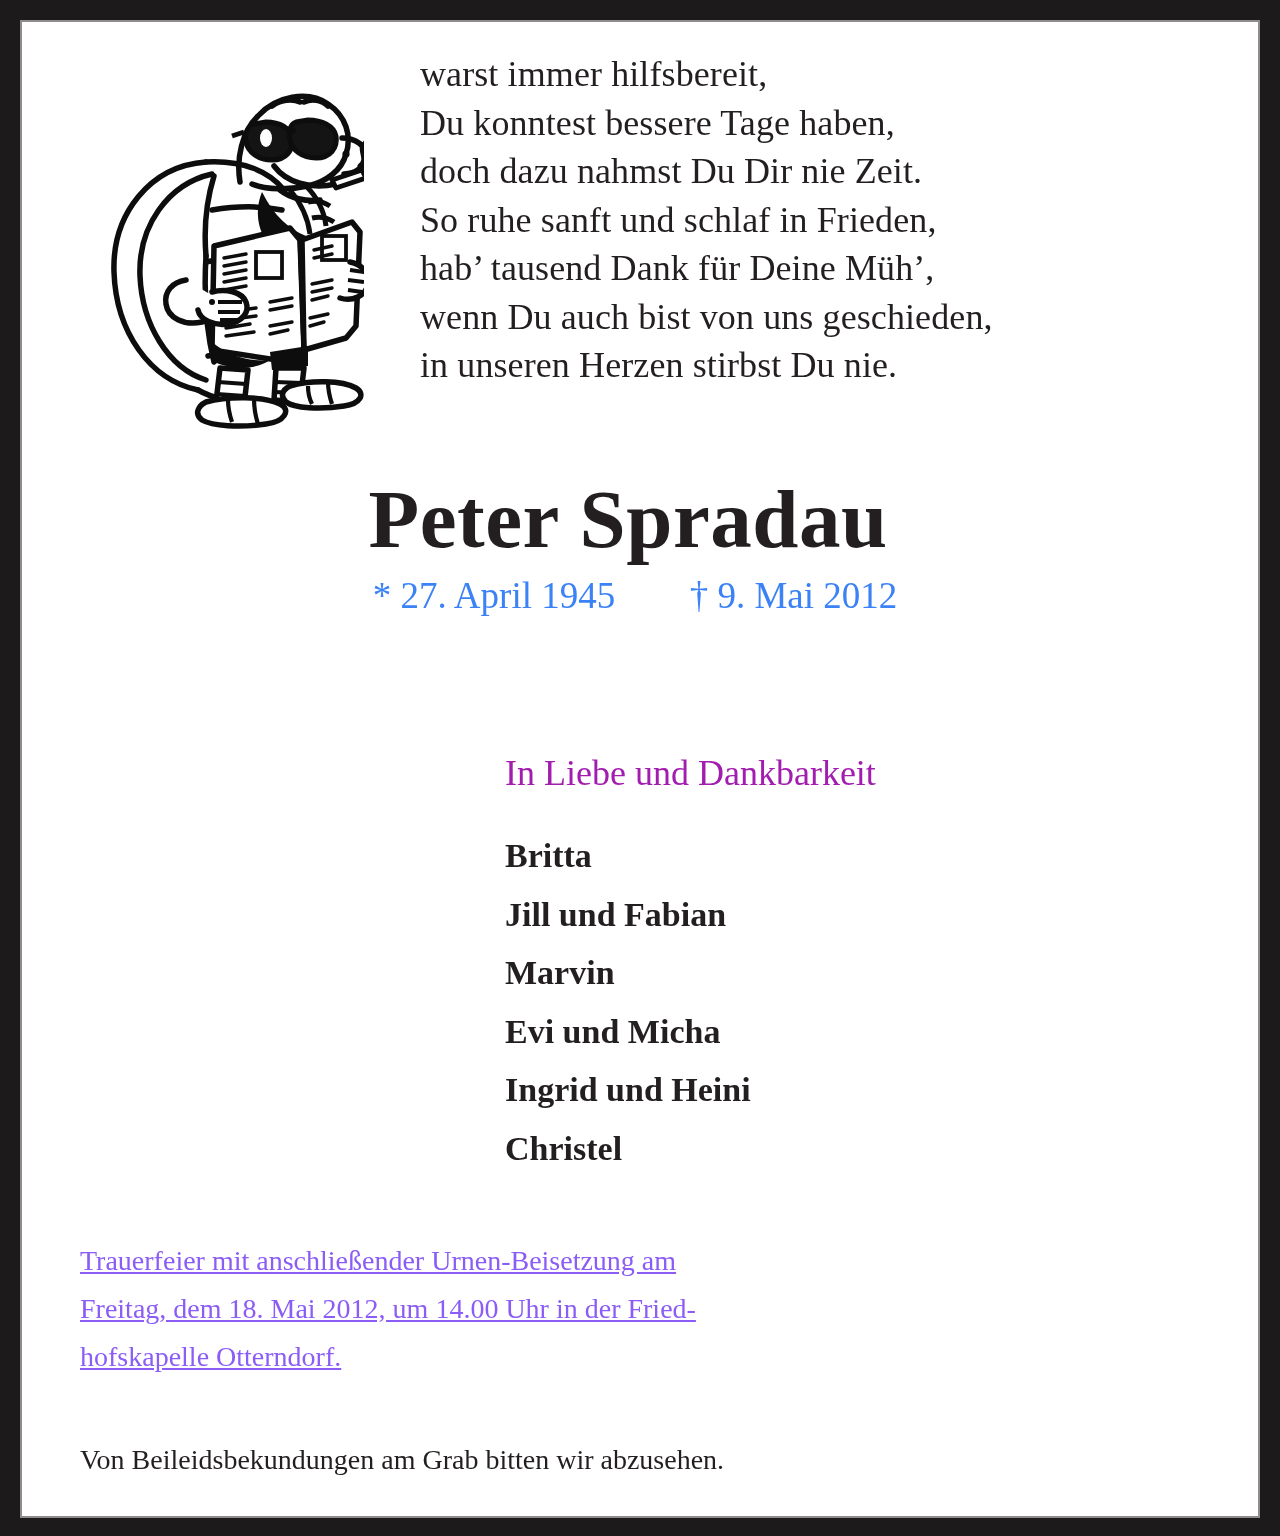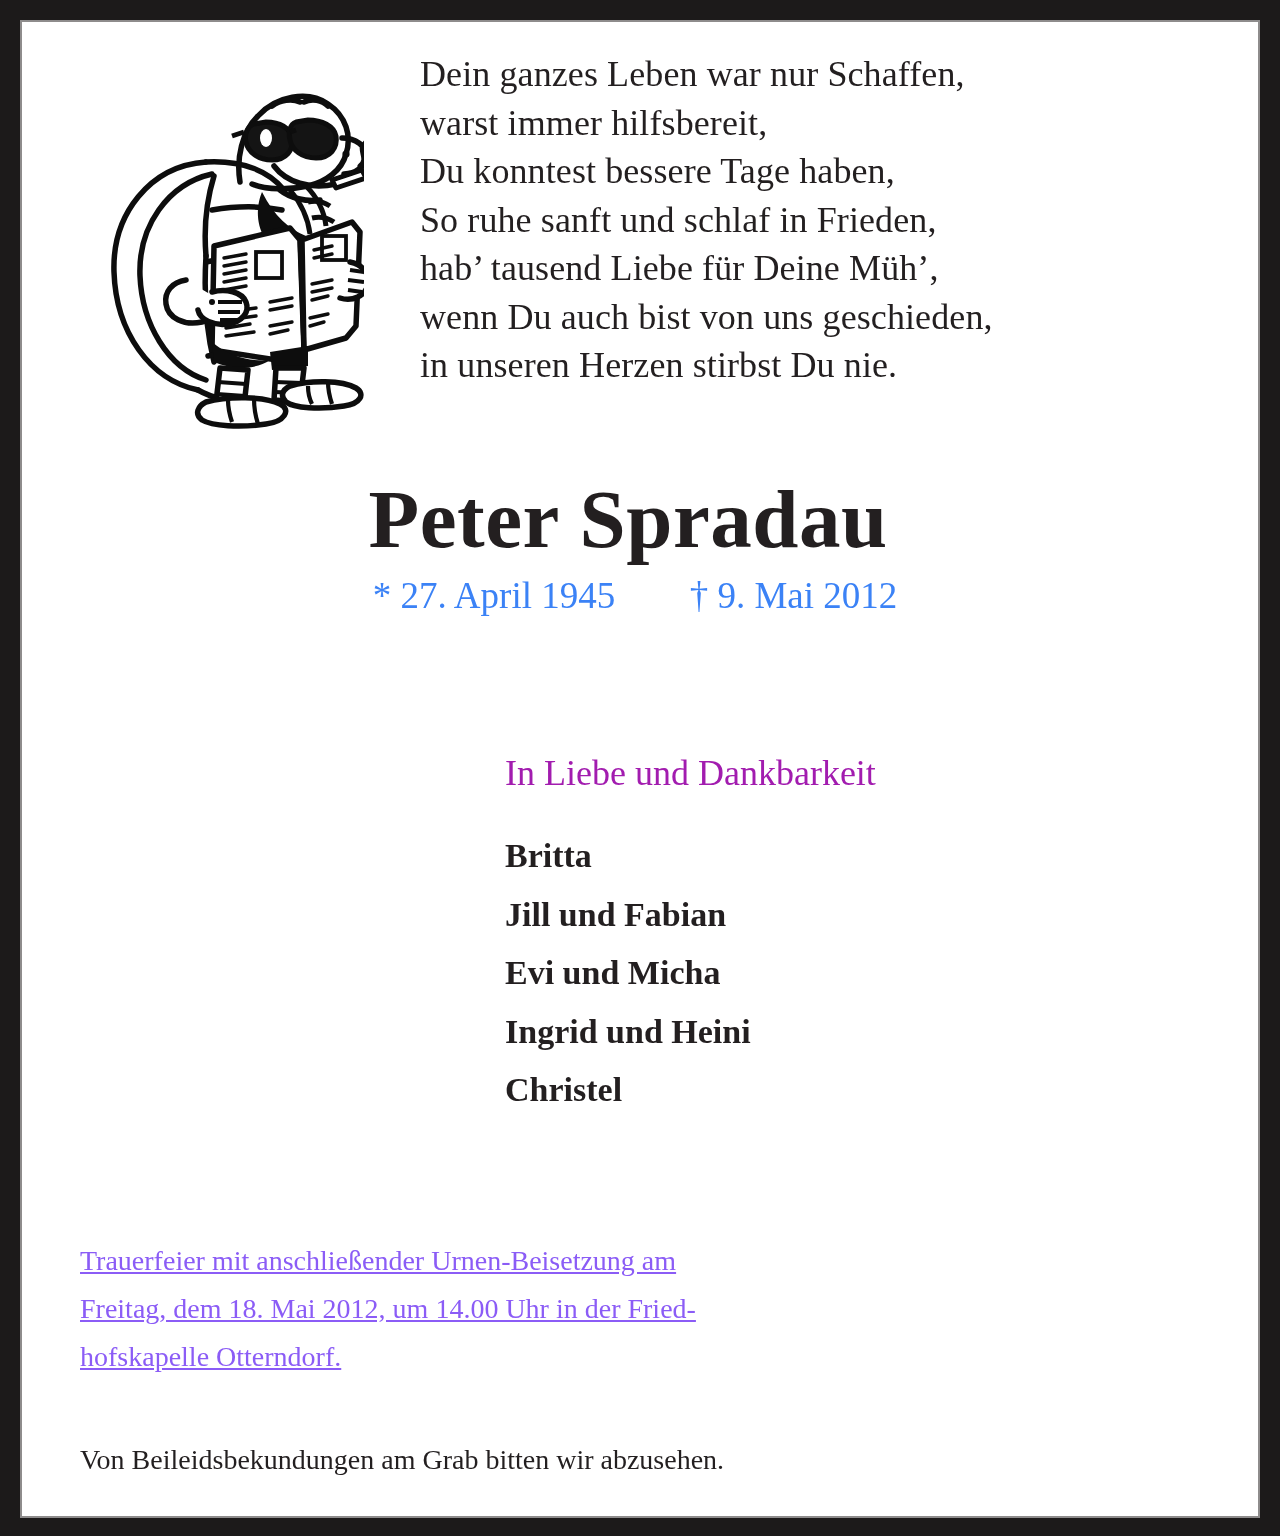--- a/index.html
+++ b/index.html
@@ -283,44 +283,45 @@
             <g fill="none" stroke="#0d0d0d" stroke-width="4.2">
               <path d="M214 336 C214 344 216 350 218 354"></path>
               <path d="M234 332 C234 342 236 348 238 354"></path>
               <path d="M134 350 C134 360 136 366 138 372"></path>
               <path d="M160 348 C160 360 162 368 164 374"></path>
             </g>
           </svg>
         </div>
 
         <div class="poem">
-          <div class="poem-line">Dein ganzes Leben war nur Schaffen,</div>
           <div class="poem-line">warst immer hilfsbereit,</div>
           <div class="poem-line">Du konntest bessere Tage haben,</div>
+          <div class="poem-line">doch dazu nahmst Du Dir nie Zeit.</div>
           <div class="poem-line">So ruhe sanft und schlaf in Frieden,</div>
-          <div class="poem-line">hab’ tausend Liebe für Deine Müh’,</div>
+          <div class="poem-line">hab’ tausend Dank für Deine Müh’,</div>
           <div class="poem-line">wenn Du auch bist von uns geschieden,</div>
           <div class="poem-line">in unseren Herzen stirbst Du nie.</div>
         </div>
       </div>
 
       <div class="name-block">
         <div class="deceased-name">Peter Spradau</div>
         <div class="dates-row">
           <span class="date-birth">* 27. April 1945</span>
           <span class="date-gap"></span>
           <span class="date-death">† 9. Mai 2012</span>
         </div>
       </div>
 
       <div class="family-block">
         <div class="dedication">In Liebe und Dankbarkeit</div>
         <div class="family-names">
           <div class="family-name">Britta</div>
           <div class="family-name">Jill und Fabian</div>
+          <div class="family-name">Marvin</div>
           <div class="family-name">Evi und Micha</div>
           <div class="family-name">Ingrid und Heini</div>
           <div class="family-name">Christel</div>
         </div>
       </div>
 
       <div class="ceremony-block">
         <div class="ceremony-line">Trauerfeier mit anschließender Urnen-Beisetzung am</div>
         <div class="ceremony-line">Freitag, dem 18. Mai 2012, um 14.00 Uhr in der Fried-</div>
         <div class="ceremony-line">hofskapelle Otterndorf.</div>

